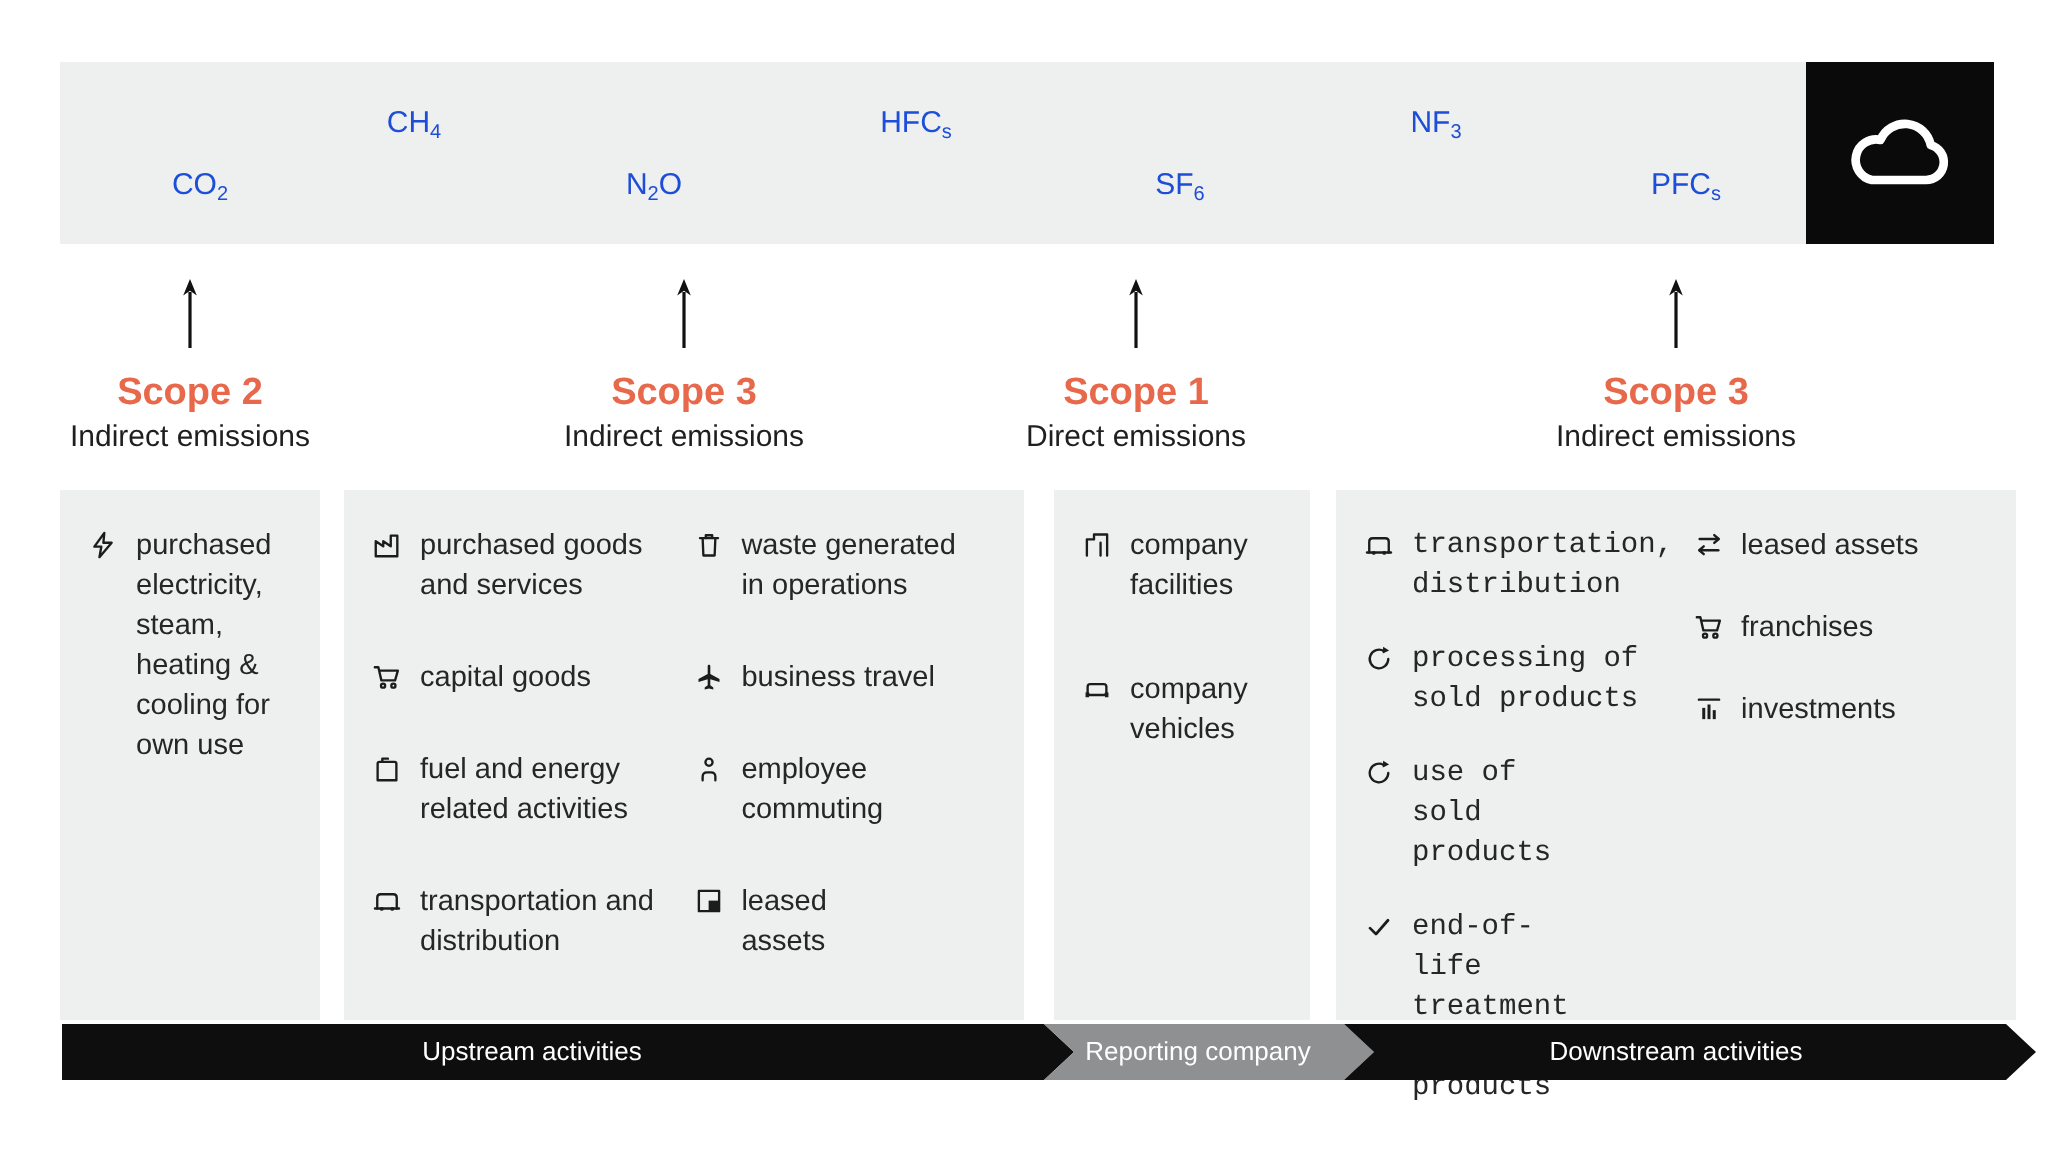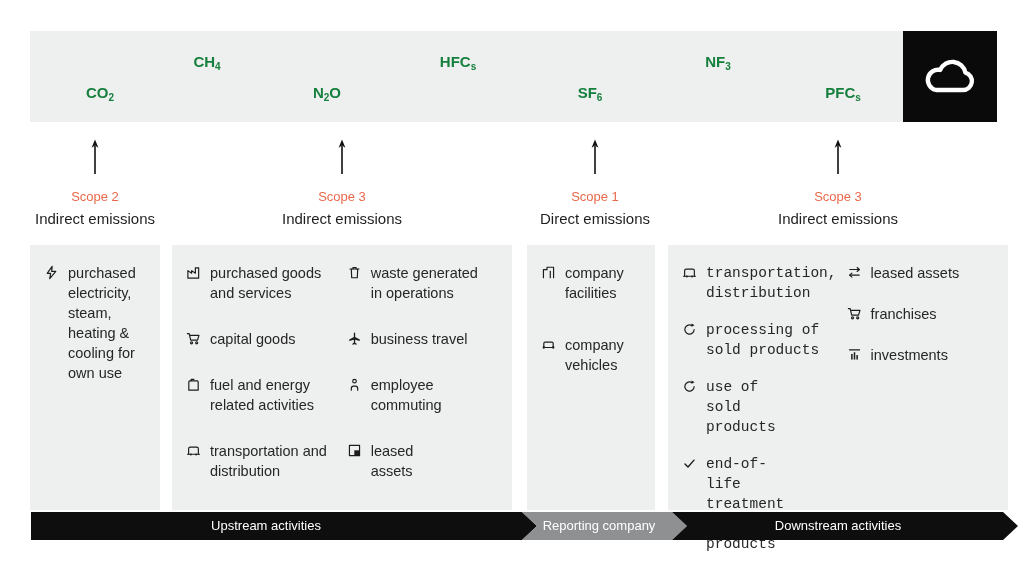--- a/index.html
+++ b/index.html
@@ -3,29 +3,29 @@
 <meta charset="utf-8">
 <style>
   html,body{margin:0;padding:0;background:#ffffff;}
   .canvas{
     position:relative;width:1024px;height:576px;background:#ffffff;
     font-family:"Liberation Sans",sans-serif;color:#1c1c1c;overflow:hidden;
   }
 
   
   .gas-band{position:absolute;left:30px;top:31px;width:873px;height:91px;background:#eeefef;}
-  .gas{position:absolute;transform:translateX(-50%);font-weight:700;font-size:15px;color:#15803d;white-space:nowrap;}
+  .gas{position:absolute;transform:translateX(-50%);font-weight:400;font-size:15px;color:#1d4ed8;white-space:nowrap;}
   .gas .sub{font-size:10px;position:relative;top:3px;}
   .gas.hi{top:22px;} .gas.lo{top:53px;}
   .cloud-box{position:absolute;left:903px;top:31px;width:94px;height:91px;background:#0a0a0a;display:flex;align-items:center;justify-content:center;}
 
   
   .scope-group{position:absolute;top:138px;width:220px;display:flex;flex-direction:column;align-items:center;text-align:center;}
   .scope-arrow{display:block;margin-bottom:10px;}
-  .scope-name{font-weight:400;font-size:13px;color:#e8684b;line-height:22px;}
+  .scope-name{font-weight:700;font-size:19px;color:#e8684b;line-height:22px;}
   .scope-type{font-size:15px;color:#1f1f1f;line-height:22px;}
 
   
   .col{position:absolute;top:245px;height:265px;background:#eeefef;box-sizing:border-box;padding:18px 24px 12px 14px;}
   .subcols{display:flex;gap:10px;}
   .ilist{display:flex;flex-direction:column;}
   .gap26{gap:26px;} .gap22{gap:32px;} .gap17{gap:17px;font-family:Liberation Mono, monospace;} .gap21{gap:21px;}
   .item{display:flex;align-items:flex-start;gap:9px;}
   .icn{width:15px;height:15px;flex:0 0 15px;margin-top:2px;stroke:#1c1c1c;fill:none;stroke-width:1.25;stroke-linecap:round;stroke-linejoin:round;}
   .itxt{font-size:14.5px;line-height:20px;color:#262626;}
@@ -134,21 +134,21 @@
     <div class="scope-type">Indirect emissions</div>
   </div>
   <div class="scope-group" style="left:232px">
     <svg class="scope-arrow" width="14" height="38" viewBox="0 0 14 38">
         <path d="M7 36 V8" stroke="#111" stroke-width="1.6"></path>
         <path d="M7 1.5 L3.6 9.8 L7 7.4 L10.4 9.8 Z" fill="#111"></path>
       </svg>
     <div class="scope-name">Scope 3</div>
     <div class="scope-type">Indirect emissions</div>
   </div>
-  <div class="scope-group" style="left:485px">
+  <div class="scope-group" style="left:458px">
     <svg class="scope-arrow" width="14" height="38" viewBox="0 0 14 38">
         <path d="M7 36 V8" stroke="#111" stroke-width="1.6"></path>
         <path d="M7 1.5 L3.6 9.8 L7 7.4 L10.4 9.8 Z" fill="#111"></path>
       </svg>
     <div class="scope-name">Scope 1</div>
     <div class="scope-type">Direct emissions</div>
   </div>
   <div class="scope-group" style="left:728px">
     <svg class="scope-arrow" width="14" height="38" viewBox="0 0 14 38">
         <path d="M7 36 V8" stroke="#111" stroke-width="1.6"></path>

